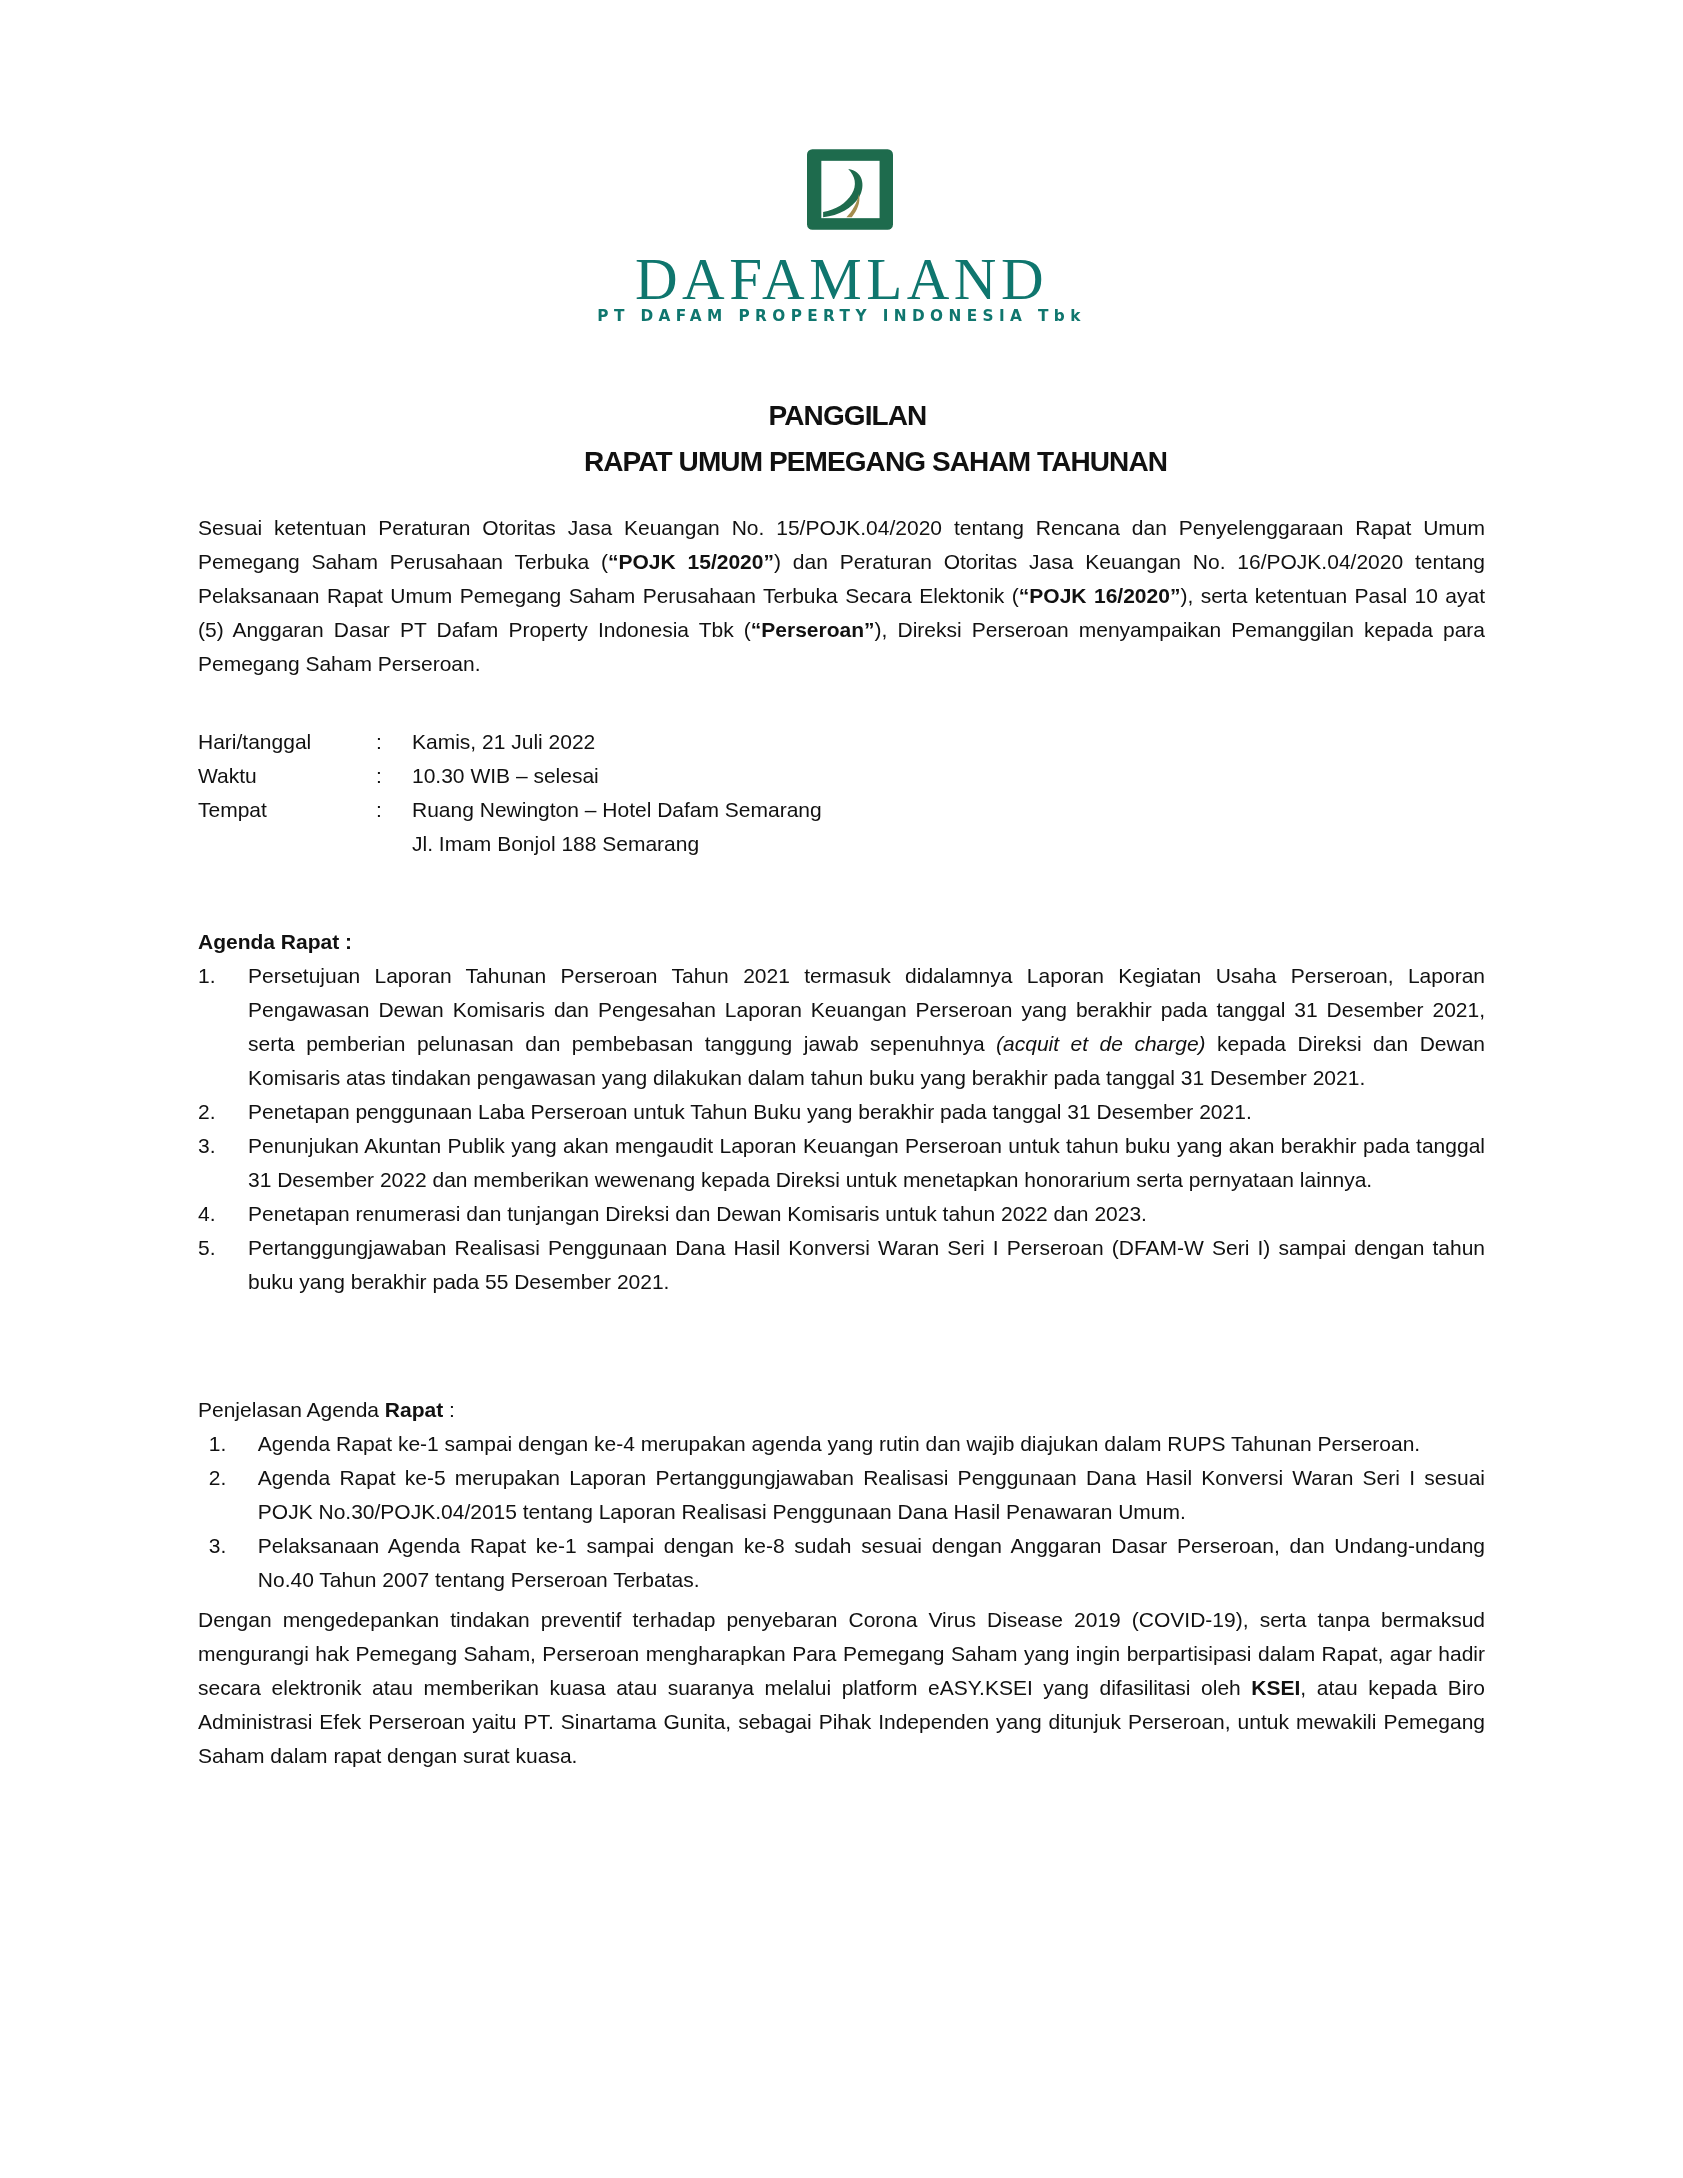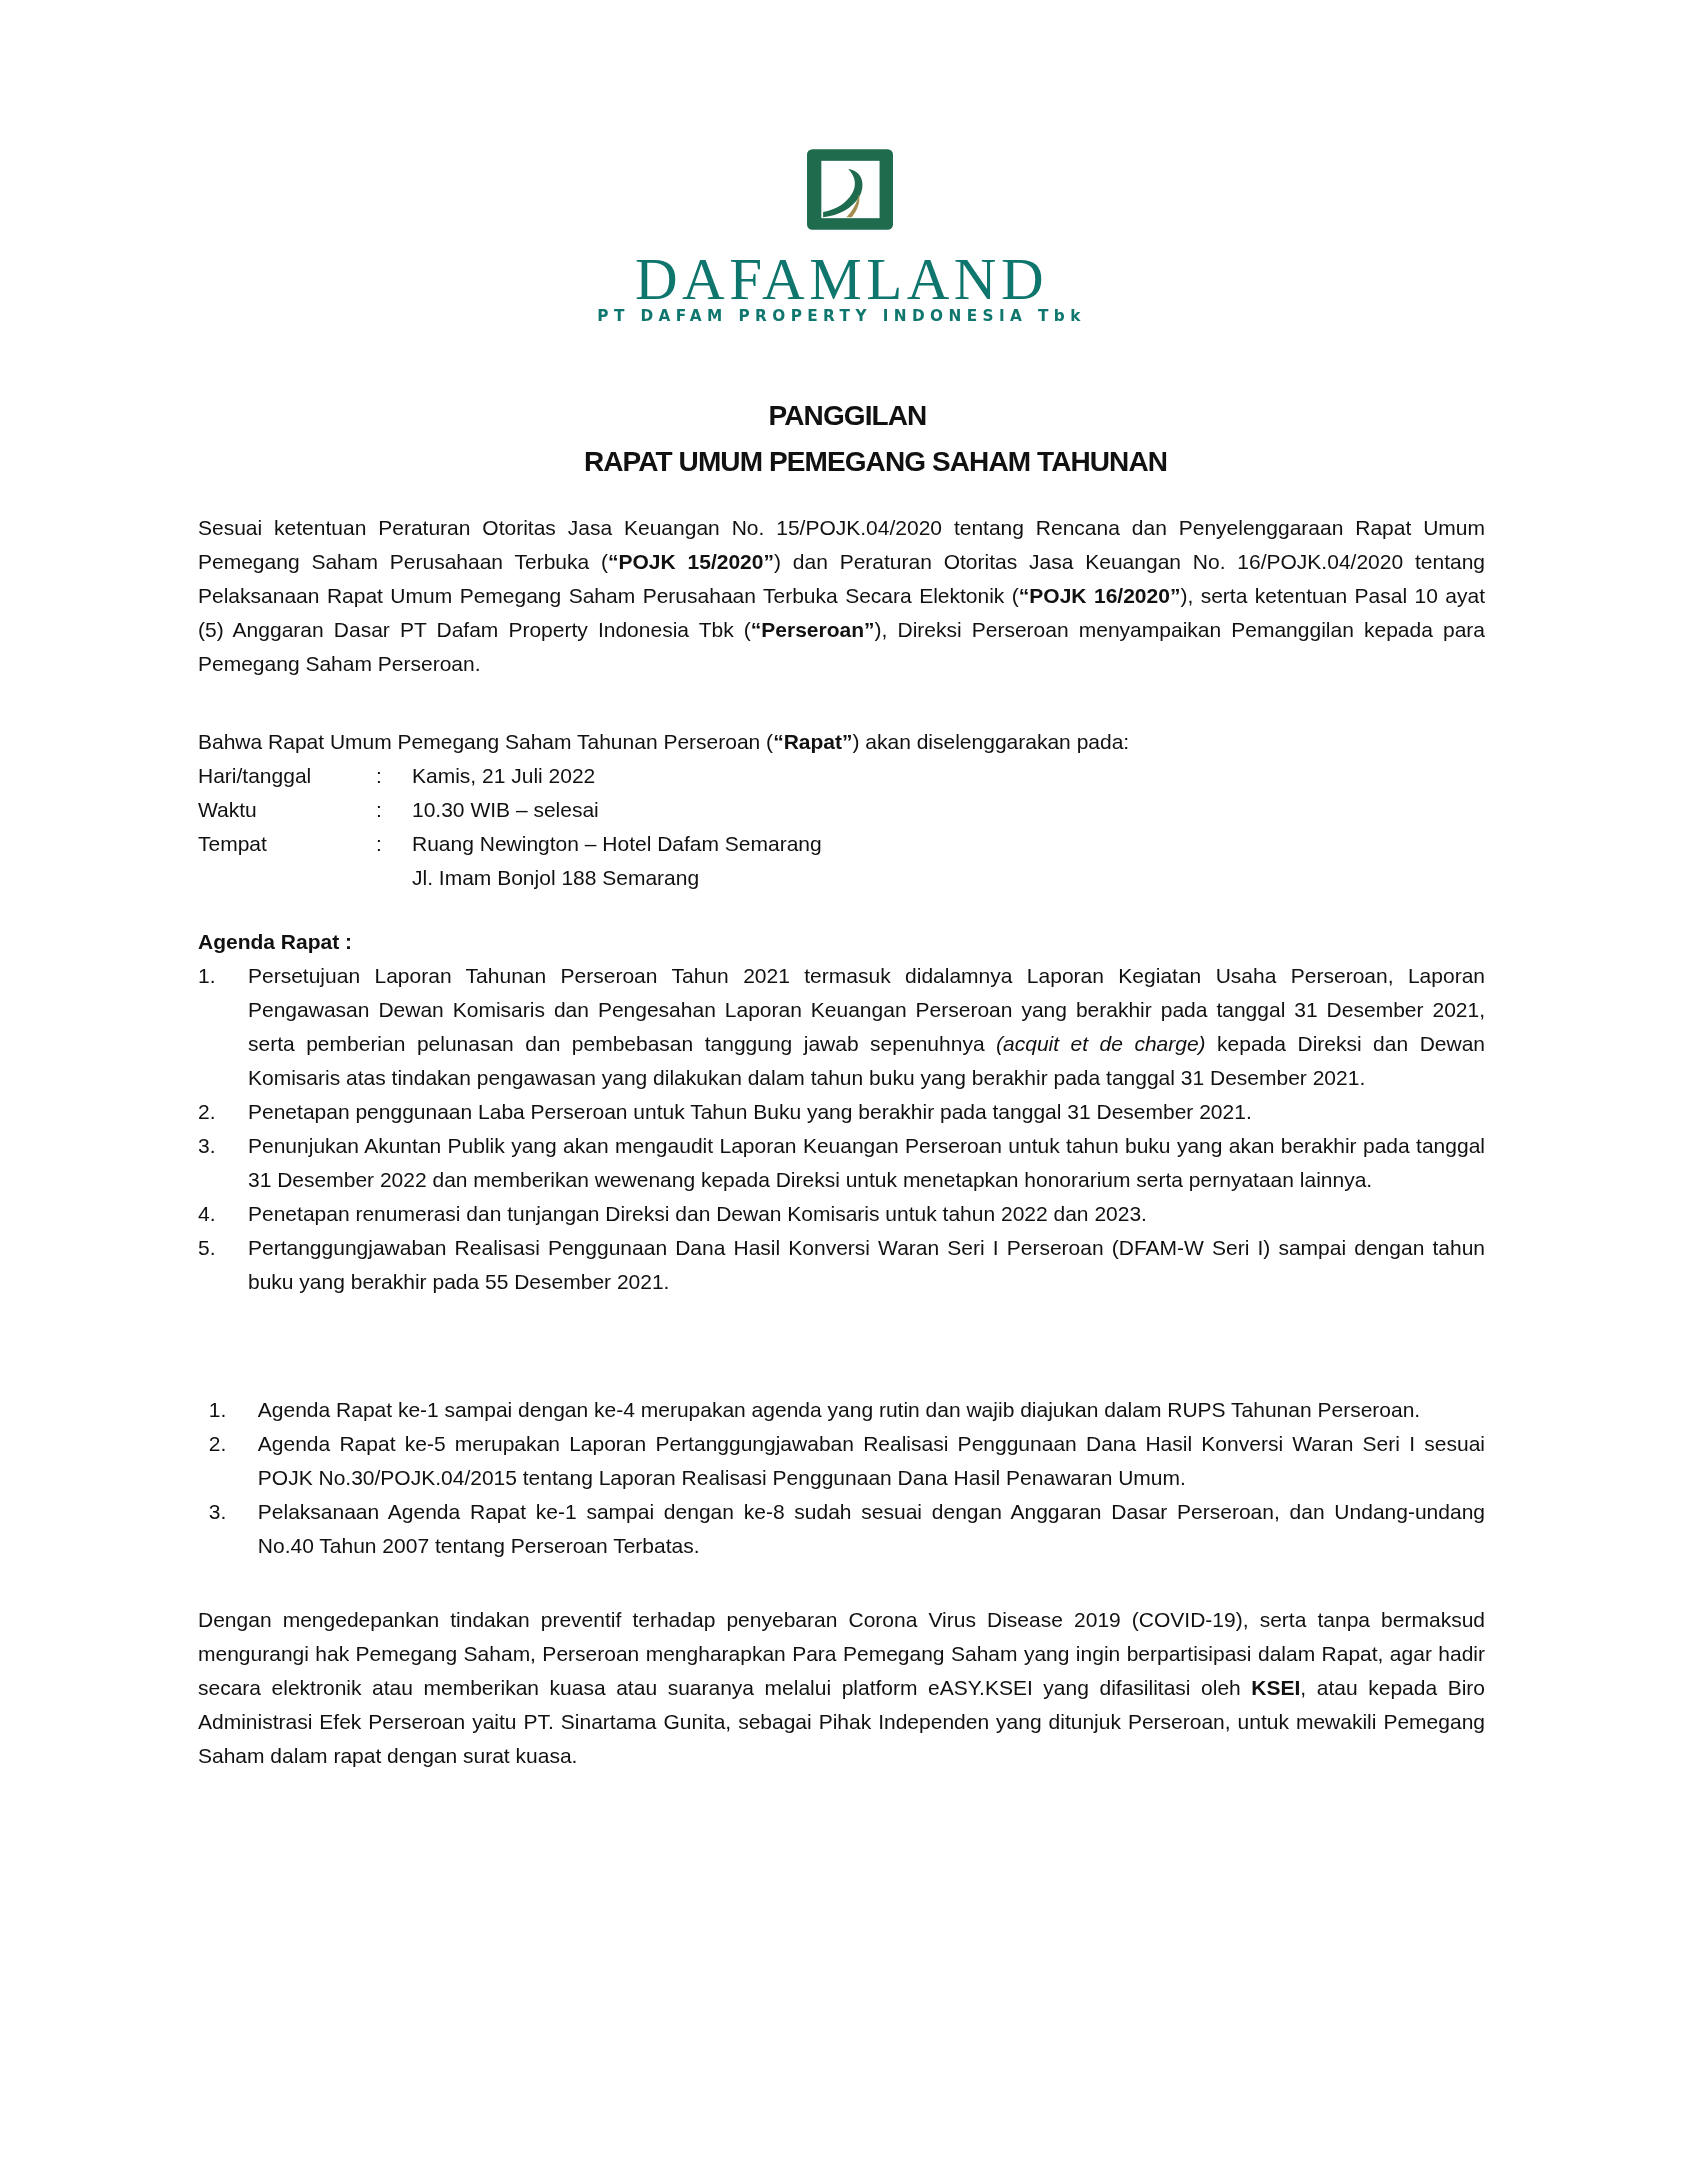--- a/index.html
+++ b/index.html
@@ -47,21 +47,20 @@
 </svg>
 <div class="brand">DAFAMLAND</div>
 <div class="brand-sub">PT DAFAM PROPERTY INDONESIA Tbk</div>
 
 <div class="title t1">PANGGILAN</div>
 <div class="title t2">RAPAT UMUM PEMEGANG SAHAM TAHUNAN</div>
 
 <div class="body just p1"><span>Sesuai ketentuan Peraturan Otoritas Jasa Keuangan No. 15/POJK.04/2020 tentang Rencana dan Penyelenggaraan Rapat Umum Pemegang Saham Perusahaan Terbuka (</span><b>“POJK 15/2020”</b><span>) dan Peraturan Otoritas Jasa Keuangan No. 16/POJK.04/2020 tentang Pelaksanaan Rapat Umum Pemegang Saham Perusahaan Terbuka Secara Elektonik (</span><b>“POJK 16/2020”</b><span>), serta ketentuan Pasal 10 ayat (5) Anggaran Dasar PT Dafam Property Indonesia Tbk (</span><b>“Perseroan”</b><span>), Direksi Perseroan menyampaikan Pemanggilan kepada para Pemegang Saham Perseroan.</span></div>
 
 <div class="body p2">
-  <div><span>Bahwa Rapat Umum Pemegang Saham Tahunan Perseroan (</span><b>“Rapat”</b><span>) akan diselenggarakan pada:</span></div>
   <div class="row">
     <span class="k">Hari/tanggal</span>
     <span class="c">:</span>
     <span class="v">Kamis, 21 Juli 2022</span>
   </div>
   <div class="row">
     <span class="k">Waktu</span>
     <span class="c">:</span>
     <span class="v">10.30 WIB – selesai</span>
   </div>
@@ -97,20 +96,21 @@
       <span class="tx">Penetapan renumerasi dan tunjangan Direksi dan Dewan Komisaris untuk tahun 2022 dan 2023.</span>
     </li>
     <li>
       <span class="n">5.</span>
       <span class="tx">Pertanggungjawaban Realisasi Penggunaan Dana Hasil Konversi Waran Seri I Perseroan (DFAM-W Seri I) sampai dengan tahun buku yang berakhir pada 55 Desember 2021.</span>
     </li>
   </ol>
 </div>
 
 <div class="body expl">
+  <div><span>Penjelasan Agenda </span><b>Rapat</b><span> :</span></div>
   <ol class="list">
     <li>
       <span class="n">1.</span>
       <span class="tx">Agenda Rapat ke-1 sampai dengan ke-4 merupakan agenda yang rutin dan wajib diajukan dalam RUPS Tahunan Perseroan.</span>
     </li>
     <li>
       <span class="n">2.</span>
       <span class="tx">Agenda Rapat ke-5 merupakan Laporan Pertanggungjawaban Realisasi Penggunaan Dana Hasil Konversi Waran Seri I sesuai POJK No.30/POJK.04/2015 tentang Laporan Realisasi Penggunaan Dana Hasil Penawaran Umum.</span>
     </li>
     <li>

